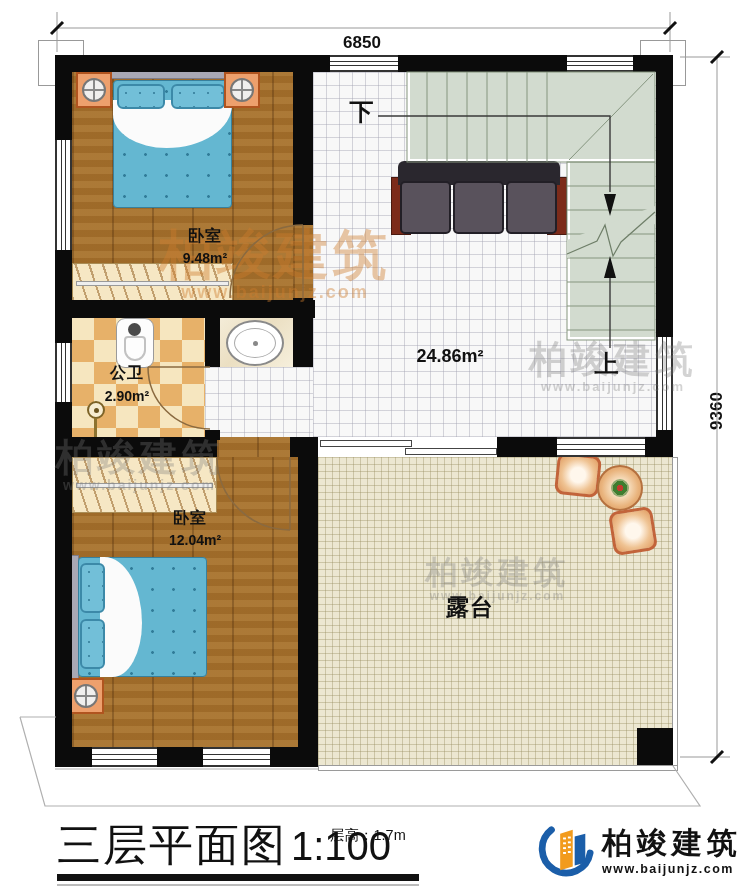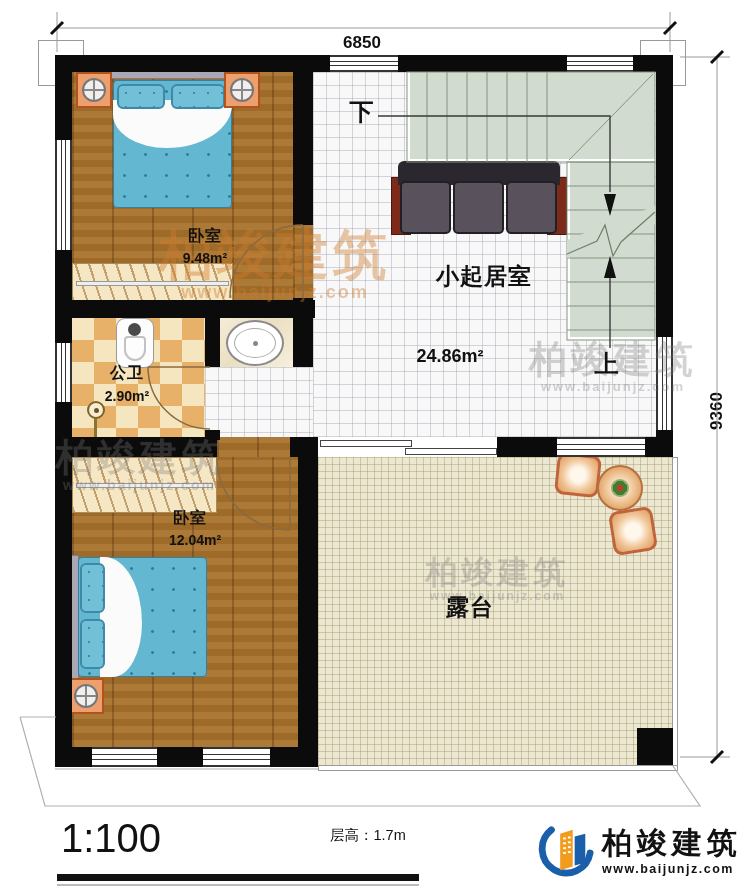--- a/index.html
+++ b/index.html
@@ -210,21 +210,20 @@
     <div class="l1" style="font-size:38px;">柏竣建筑</div>
     <div class="l2" style="font-size:13px;">www.baijunjz.com</div>
   </div>
   <div class="abs wm wm-gr" style="left:375px;top:556px;width:245px;">
     <div class="l1" style="font-size:32px;">柏竣建筑</div>
     <div class="l2" style="font-size:12px;">www.baijunjz.com</div>
   </div>
 
   <div class="abs rname" style="left:158px;top:227px;width:94px;">卧室</div>
   <div class="abs rarea" style="left:150px;top:251px;width:110px;">9.48m²</div>
-  <div class="abs rname" style="left:426px;top:264px;width:116px;font-size:23px;">小起居室</div>
   <div class="abs rarea" style="left:396px;top:347px;width:108px;font-size:18px;">24.86m²</div>
   <div class="abs rname" style="left:90px;top:364px;width:74px;">公卫</div>
   <div class="abs rarea" style="left:80px;top:389px;width:94px;">2.90m²</div>
   <div class="abs rname" style="left:143px;top:509px;width:94px;">卧室</div>
   <div class="abs rarea" style="left:138px;top:533px;width:114px;">12.04m²</div>
   <div class="abs rname" style="left:438px;top:595px;width:64px;font-size:23px;">露台</div>
   <div class="abs rname" style="left:593px;top:351px;width:28px;font-size:24px;">上</div>
   <div class="abs rname" style="left:347px;top:99px;width:30px;font-size:24px;">下</div>
 
   <div class="abs dimlbl" style="left:330px;top:33px;width:64px;">6850</div>
@@ -286,20 +285,21 @@
       <path d="M303,225 A73,73 0 0 0 230,298"></path>
         <line x1="303" y1="225" x2="303" y2="298"></line>
       <path d="M148,367 A62,62 0 0 0 210,429"></path>
         <line x1="148" y1="367" x2="210" y2="367"></line>
       <path d="M217,457 A73,73 0 0 0 290,530"></path>
         <line x1="290" y1="457" x2="290" y2="530"></line>
     </g>
   </svg>
 
   <div class="abs titlerow" style="left:57px;top:816px;">
+    <span class="t1">三层平面图</span>
     <span class="t2">1:100</span>
   </div>
   <div class="abs" style="left:57px;top:874px;width:362px;height:7px;background:#111;"></div>
   <div class="abs" style="left:57px;top:884px;width:362px;height:2px;background:#bbb;"></div>
   <div class="abs info" style="left:330px;top:824px;width:205px;">
     <div><span>层高：</span><span>1.7m</span></div>
   </div>
   <div class="abs" style="left:536px;top:822px;width:214px;display:flex;align-items:center;">
     <svg width="58" height="60" viewBox="0 0 60 62">
       <path d="M16,8 A25,25 0 1 0 56,32" fill="none" stroke="#1b5ea9" stroke-width="7" stroke-linecap="round"></path>

